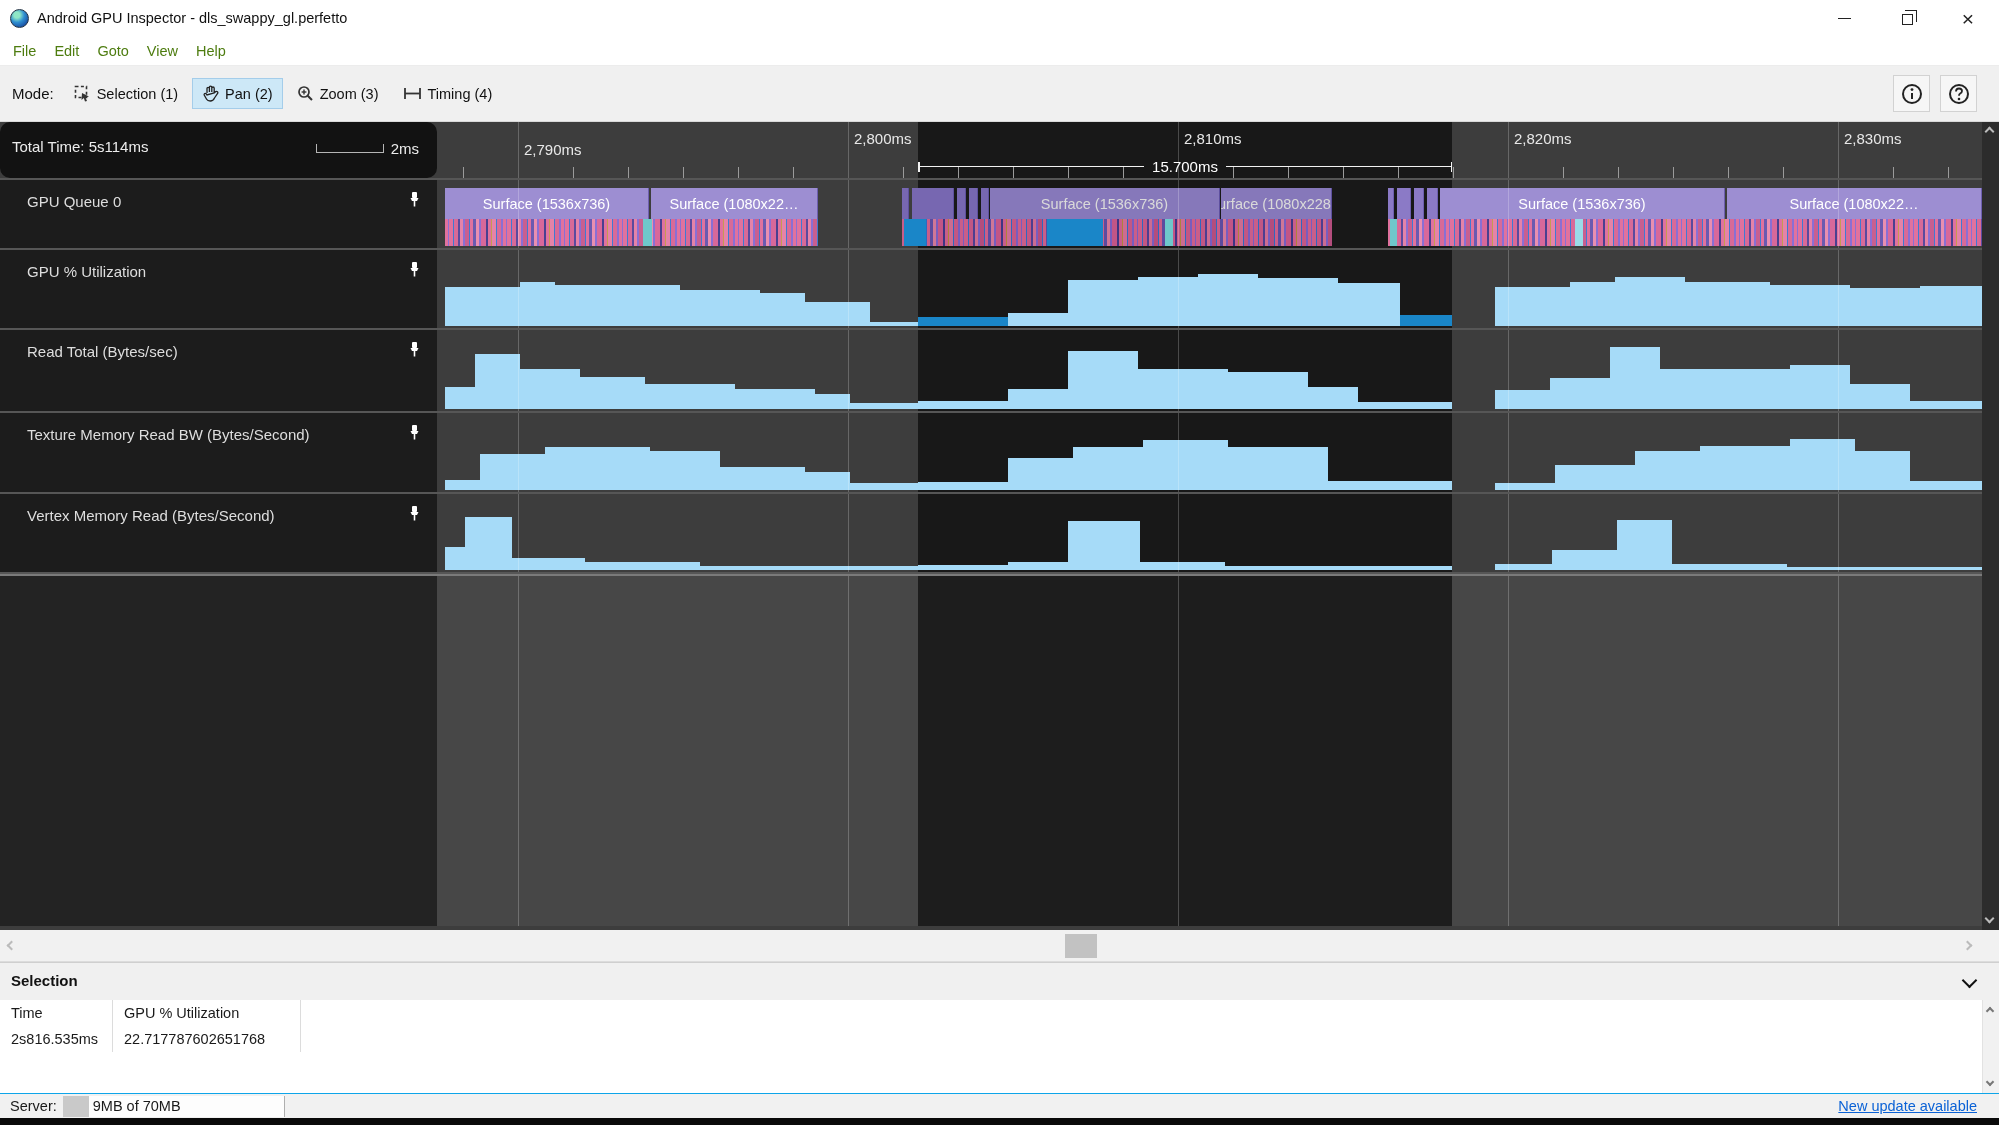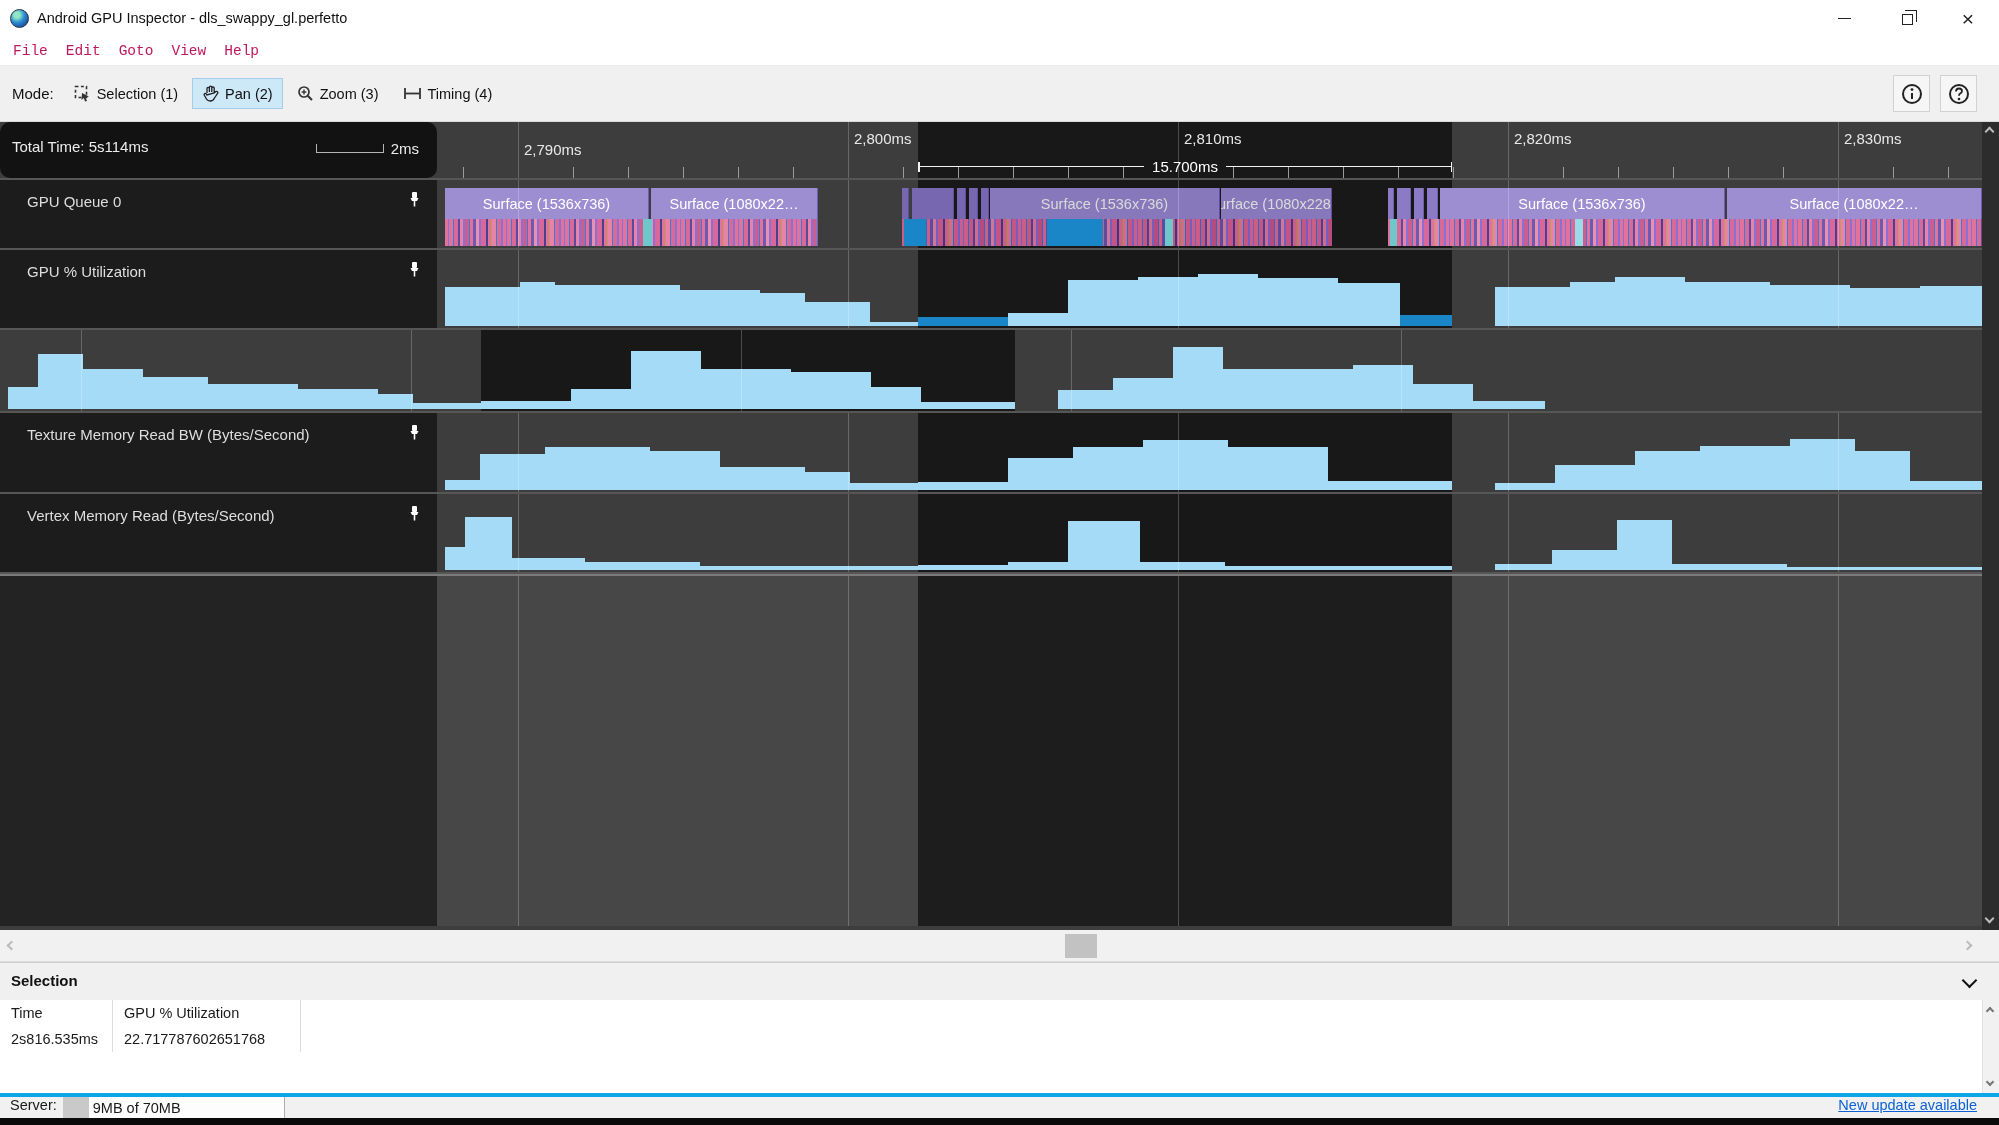--- a/index.html
+++ b/index.html
@@ -14,21 +14,21 @@
   .titletext { margin-left:8px; font-size:14.5px; color:#111; }
   .winbtns { margin-left:auto; display:flex; height:100%; }
   .winbtn { width:62px; height:100%; display:flex; align-items:center; justify-content:center; color:#222; }
   .min-glyph { width:13px; height:0; border-top:1.6px solid #222; }
   .restore-glyph { position:relative; width:11px; height:11px; border:1.5px solid #222; background:#fff; margin-top:3px; margin-right:-3px; }
   .restore-glyph:before { content:""; position:absolute; left:2px; top:-5px; width:11px; height:11px; border:1.5px solid #222; border-bottom:none; border-left:none; }
   .close-glyph { font-size:21px; line-height:1; color:#222; }
 
   
   .menubar { position:absolute; left:0; top:36px; width:100%; height:30px; background:#fff; display:flex; align-items:center; padding-left:4px; border-bottom:1px solid #ececec; }
-  .menuitem { padding:4px 9px; font-size:14.5px; color:#be185d;font-family:Liberation Mono, monospace; }
+  .menuitem { padding:4px 9px; font-size:14.5px; color:#4d7c0f; }
 
   
   .toolbar { position:absolute; left:0; top:66px; width:100%; height:56px; background:#f0f0f0; display:flex; align-items:center; border-bottom:1px solid #d9d9d9; }
   .mode-label { font-size:15px; color:#111; margin:0 10px 0 12px; }
   .modebtn { display:flex; align-items:center; gap:6px; padding:6px 9px; font-size:14.5px; color:#111; border:1px solid transparent; margin-right:4px; }
   .modebtn.active { background:#cde8f7; border-color:#a4cdea; }
   .modebtn svg { display:block; }
   .searchbox { display:flex; align-items:center; width:540px; height:34px; background:#fff; border:1px solid #0078d4; margin-left:8px; padding:0 8px; }
   .searchbox input { flex:1; border:none; outline:none; font-size:15px; color:#111; font-family:"Liberation Sans",sans-serif; background:transparent; margin-left:6px; }
   .clear-x { font-size:15px; color:#333; padding:2px 4px; }
@@ -93,21 +93,21 @@
   .selpanel .selchev { position:absolute; right:24px; top:12px; width:11px; height:11px; border-right:2.5px solid #111; border-bottom:2.5px solid #111; transform:rotate(45deg); }
   .seltable { position:absolute; left:0; top:1000px; width:1982px; height:93px; background:#fff; overflow:hidden; }
   .selrow { display:flex;align-items:center; }
   .selcell { font-size:14.5px; color:#1a1a1a; padding:5px 0 5px 11px; border-right:1px solid #dcdcdc; white-space:nowrap; overflow:hidden; }
   .c-time { width:113px; flex:none; }
   .c-val { width:188px; flex:none; }
   .vscroll-sel { position:absolute; left:1982px; top:1000px; width:17px; height:93px; background:#f1f1f1; border-left:1px solid #e2e2e2; }
   .vscroll-sel .chev { border-color:#777; width:6px; height:6px; }
 
   
-  .statusbar { position:absolute; left:0; top:1093px; width:1999px; height:25px; background:#f1f1f1; border-top:4px solid #0ea5e9; display:flex; }
+  .statusbar { position:absolute; left:0; top:1093px; width:1999px; height:25px; background:#f1f1f1; border-top:1px solid #0ea5e9; display:flex; align-items:center; }
   .srv-label { font-size:14.5px; color:#1a1a1a; margin-left:10px; }
   .srv-progress { position:relative; height:21px; width:222px; margin-left:6px; background:#fdfdfd; border-right:1px solid #aeaeae; display:flex; align-items:center; }
   .srv-fill { position:absolute; left:0; top:0; bottom:0; width:26px; background:#c9c9c9; }
   .srv-text { position:relative; font-size:14.5px; color:#1a1a1a; margin-left:30px; z-index:1; white-space:nowrap; }
   .update-link { margin-left:auto; margin-right:22px; font-size:14.5px; color:#0b62d6; text-decoration:underline; }
   .bottomstrip { position:absolute; left:0; top:1118px; width:1999px; height:7px; background:#0a0a0a; }
 </style>
 </head>
 <body>
 
@@ -326,20 +326,28 @@
           <div class="chartseg" style="left: 1058px; width: 75px; height: 39px; background: rgb(166, 219, 248);"></div>
           <div class="chartseg" style="left: 1133px; width: 45px; height: 44px; background: rgb(166, 219, 248);"></div>
           <div class="chartseg" style="left: 1178px; width: 70px; height: 49px; background: rgb(166, 219, 248);"></div>
           <div class="chartseg" style="left: 1248px; width: 85px; height: 44px; background: rgb(166, 219, 248);"></div>
           <div class="chartseg" style="left: 1333px; width: 80px; height: 41px; background: rgb(166, 219, 248);"></div>
           <div class="chartseg" style="left: 1413px; width: 70px; height: 38px; background: rgb(166, 219, 248);"></div>
           <div class="chartseg" style="left: 1483px; width: 62px; height: 40px; background: rgb(166, 219, 248);"></div>
         </div>
       </div>
       <div class="trow" style="height: 83px;">
+        <div class="tlabel">
+          <div class="lbltext">Read Total (Bytes/sec)</div>
+          <div class="pin"><svg width="15" height="17" viewBox="0 0 15 17">
+              <rect x="5" y="1" width="5" height="6" rx="1" fill="#fff"></rect>
+              <path d="M3.5 7 h8 l-1.5 3 h-5 Z" fill="#fff"></path>
+              <line x1="7.5" y1="10" x2="7.5" y2="15.5" stroke="#fff" stroke-width="1.6"></line>
+            </svg></div>
+        </div>
         <div class="tplot">
           <div class="band" style="left: 481px; width: 534px;"></div>
           <div class="gridline" style="left: 81px;"></div>
           <div class="gridline" style="left: 411px;"></div>
           <div class="gridline" style="left: 741px;"></div>
           <div class="gridline" style="left: 1071px;"></div>
           <div class="gridline" style="left: 1401px;"></div>
           <div class="chartseg" style="left: 8px; width: 30px; height: 22px; background: rgb(166, 219, 248);"></div>
           <div class="chartseg" style="left: 38px; width: 45px; height: 55px; background: rgb(166, 219, 248);"></div>
           <div class="chartseg" style="left: 83px; width: 60px; height: 40px; background: rgb(166, 219, 248);"></div>

